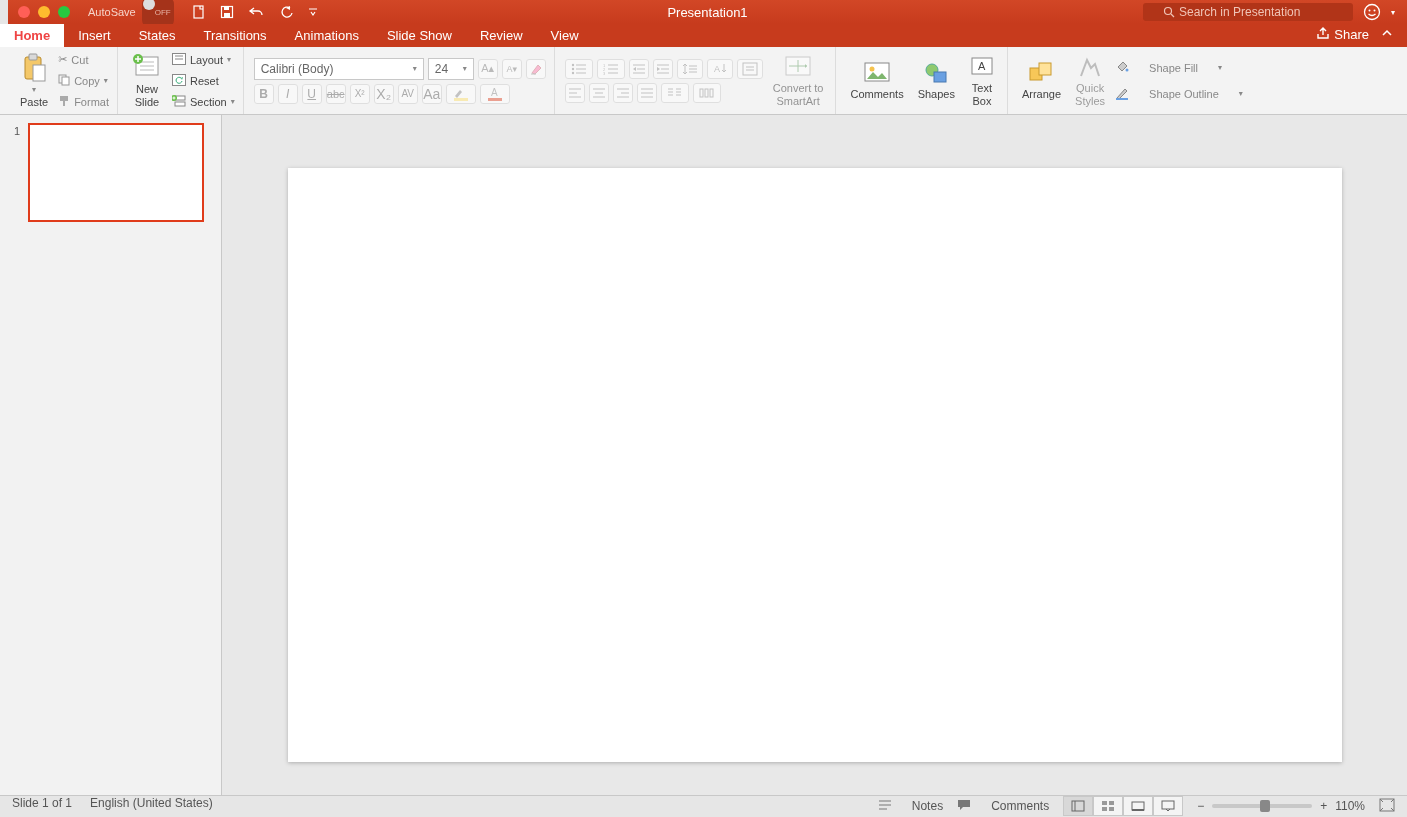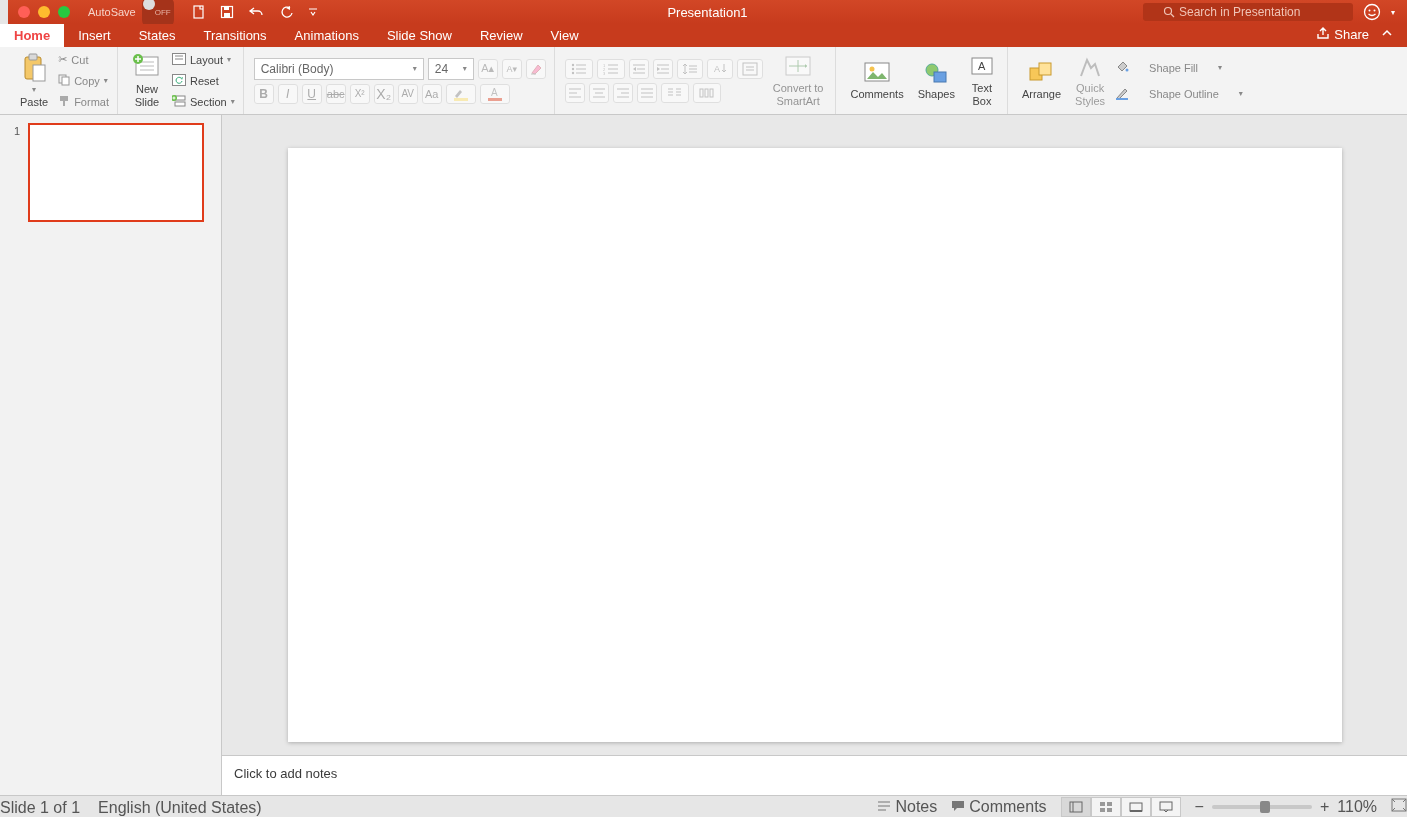--- a/index.html
+++ b/index.html
@@ -48,29 +48,29 @@
 .thumbs { width:222px; background:#f2f2f2; border-right:1px solid #c8c8c8; padding:8px 10px; }
 .thumbwrap { display:flex; gap:8px; }
 .thumbnum { font-size:11px; color:#555; width:10px; text-align:right; padding-top:2px;}
 .thumb { width:176px; height:99px; background:#fff; border:2px solid #e03c1b; }
 .canvaswrap { flex:1; background:#e8e8e8; display:flex; flex-direction:column; }
 .canvasarea { flex:1; display:flex; align-items:center; justify-content:center; overflow:auto; }
 .slide { width:1054px; height:594px; background:#fff; box-shadow:0 1px 4px rgba(0,0,0,0.25); margin-top:20px;}
 .notes { height:40px; background:#fff; border-top:1px solid #c8c8c8; padding:10px 12px; font-size:13px; color:#3a3a3a; }
 
 
-.statusbar { height:22px; background:#e6e6e6; border-top:1px solid #c8c8c8; display:flex; align-items:flex-end; font-size:16px; color:#555; padding:0 0; gap:18px;}
+.statusbar { height:22px; background:#e6e6e6; border-top:1px solid #c8c8c8; display:flex; align-items:flex-start; font-size:12px; color:#555; padding:0 12px; gap:18px;}
 .statusbar .right { margin-left:auto; display:flex; align-items:center; gap:14px;}
 .viewbtns { display:flex; gap:0; }
 .vbtn { width:30px; height:20px; border:1px solid #c8c8c8; display:flex; align-items:center; justify-content:center; background:#f4f4f4; cursor:pointer;}
 .vbtn.active { background:#d8d8d8; }
 .zoom { display:flex; align-items:center; gap:8px;}
 .zslider { width:100px; height:4px; background:#c8c8c8; border-radius:2px; position:relative;}
 .zslider::after { content:""; position:absolute; left:48px; top:-4px; width:10px; height:12px; background:#888; border-radius:2px;}
-.sbtn { display:flex; align-items:center; gap:4px; cursor:pointer;}
+.sbtn { display:flex; align-items:center; gap:20px; cursor:pointer;}
 
 .shapefill { display:flex; align-items:center; gap:20px; font-size:11px; color:#888; cursor:pointer;}
 </style>
 </head>
 <body>
 
 <div class="titlebar">
   <div class="traffic">
     <div class="tl" style="background:#ff5f57"></div>
     <div class="tl" style="background:#febc2e"></div>
@@ -277,21 +277,21 @@
         <div class="iconbox dis">
             <span style="font-size:10px">X²</span>
           </div>
         <div class="iconbox dis">
             <span style="font-size:14px">X₂</span>
           </div>
         <div class="iconbox dis">
             <span style="font-size:10px">AV</span>
           </div>
         <div class="iconbox dis">
-            <span style="font-size:11px">Aa</span>
+            <span style="font-size:14px">Aa</span>
           </div>
         <div class="iconbox dis" style="width:30px">
             <svg width="18" height="14" viewBox="0 0 18 14">
               <path d="M3 9 L8 3 L10 5 L5 11 Z" fill="#888"></path>
               <rect x="2" y="11" width="14" height="3" fill="#ffe066"></rect>
             </svg>
           </div>
         <div class="iconbox dis" style="width:30px">
             <svg width="18" height="14" viewBox="0 0 18 14">
               <text x="5" y="9" font-size="10" fill="#888">A</text>
@@ -487,23 +487,20 @@
 <div class="main">
   <div class="thumbs">
     <div class="thumbwrap">
       <div class="thumbnum">1</div>
       <div class="thumb"></div>
     </div>
   </div>
   <div class="canvaswrap">
     <div class="canvasarea">
       <div class="slide"></div>
-    </div>
-    <div class="notes">
-      <span>Click to add notes</span>
     </div>
   </div>
 </div>
 
 <div class="statusbar">
   <span>Slide 1 of 1</span>
   <span>English (United States)</span>
   <div class="right">
     <div class="sbtn">
       <span><svg width="14" height="12" viewBox="0 0 14 12">

